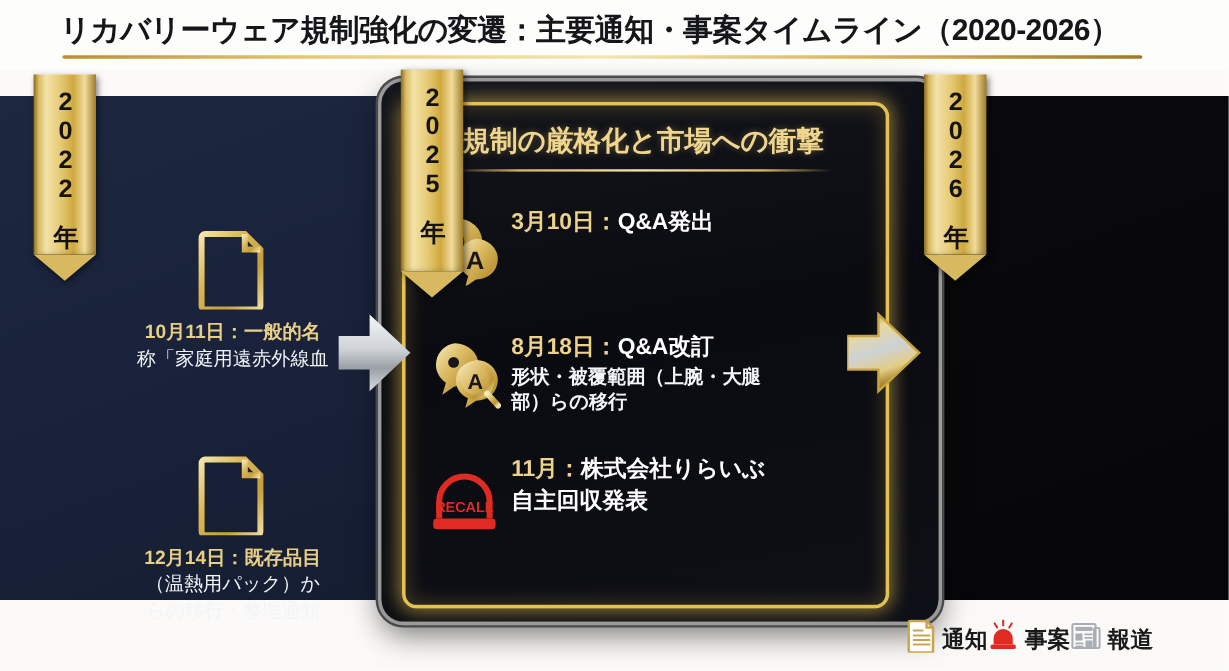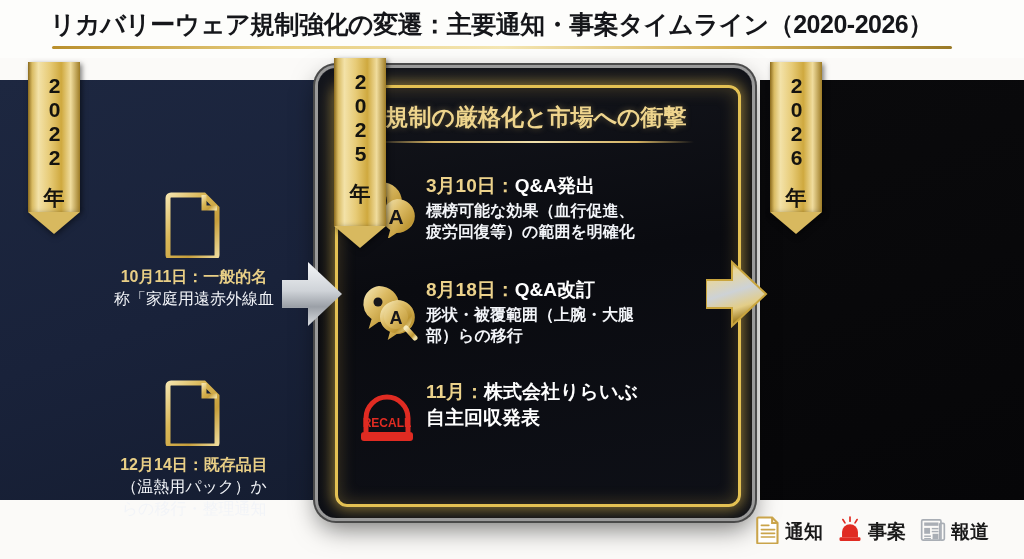--- a/index.html
+++ b/index.html
@@ -61,20 +61,21 @@
   #panel-2025 {
     position: absolute;
     left: 318px; top: 68px;
     width: 434px; height: 450px;
     border-radius: 18px;
     background: linear-gradient(170deg,#14161d 0%,#0a0b10 45%,#0e1017 100%);
     box-shadow: 0 0 0 3px #9a9a9a,
                 0 0 0 5px #4a4a4a,
                 0 10px 26px rgba(0,0,0,.55);
     overflow: hidden;
+    padding-left: 30px;
   }
   #panel-2025-glow {
     position: absolute;
     left: 17px; top: 17px;
     width: 400px; height: 416px;
     border: 3px solid #e4c153;
     border-radius: 12px;
     box-shadow: 0 0 14px 3px rgba(230,192,80,.55),
                 inset 0 0 16px 2px rgba(230,192,80,.22);
     pointer-events: none;
@@ -202,21 +203,20 @@
   #card-event-1 { left: 38px; top: 106px; width: 362px; }
   #card-event-2 { left: 38px; top: 210px; width: 362px; }
   #card-event-3 { left: 38px; top: 312px; width: 362px; }
 
   
   #legend {
     position: absolute;
     left: 756px; top: 516px;
     display: flex;
     align-items: center;
-    gap: 14px;
   }
   .legend-item {
     display: flex;
     align-items: center;
     gap: 5px;
   }
   .legend-label {
     font-size: 19px;
     font-weight: bold;
     color: #1a1a1a;
@@ -304,24 +304,20 @@
         <path d="M25 2 a21 19 0 1 1 -0.4 38 l-11 7 3 -10 a19 19 0 0 1 8.4 -35 z" fill="url(#goldBub)"></path>
         <text x="23" y="29" font-family="'Liberation Sans',sans-serif" font-size="23" font-weight="bold" fill="#17161a" text-anchor="middle">Q</text>
         <path d="M41 19 a18 17 0 1 1 -0.3 34 l-9 6 2.5 -9 a17 17 0 0 1 6.8 -31 z" fill="url(#goldBub)"></path>
         <text x="40" y="44" font-family="'Liberation Sans',sans-serif" font-size="21" font-weight="bold" fill="#17161a" text-anchor="middle">A</text>
       </svg>
     </span>
     <div class="ce-text">
       <div class="ce-title">
         <span class="ce-date">3月10日：</span><span>Q&amp;A発出</span>
       </div>
-      <div class="ce-desc">
-        <span class="inline-line">標榜可能な効果（血行促進、</span>
-        <span class="inline-line">疲労回復等）の範囲を明確化</span>
-      </div>
     </div>
   </div>
 
   <div class="card-event" id="card-event-2">
     <span class="ce-icon">
       <svg width="62" height="58" viewBox="0 0 62 58">
         <path d="M23 2 a20 18 0 1 1 -0.4 36 l-10 7 3 -10 a18 18 0 0 1 7.4 -33 z" fill="url(#goldBub)"></path>
         <circle cx="22" cy="18" r="4.5" fill="#17161a"></circle>
         <path d="M41 16 a18 17 0 1 1 -0.3 34 l-9 6 2.5 -9 a17 17 0 0 1 6.8 -31 z" fill="url(#goldBub)"></path>
         <circle cx="40" cy="33" r="14" fill="none" stroke="url(#goldBub)" stroke-width="4"></circle>

